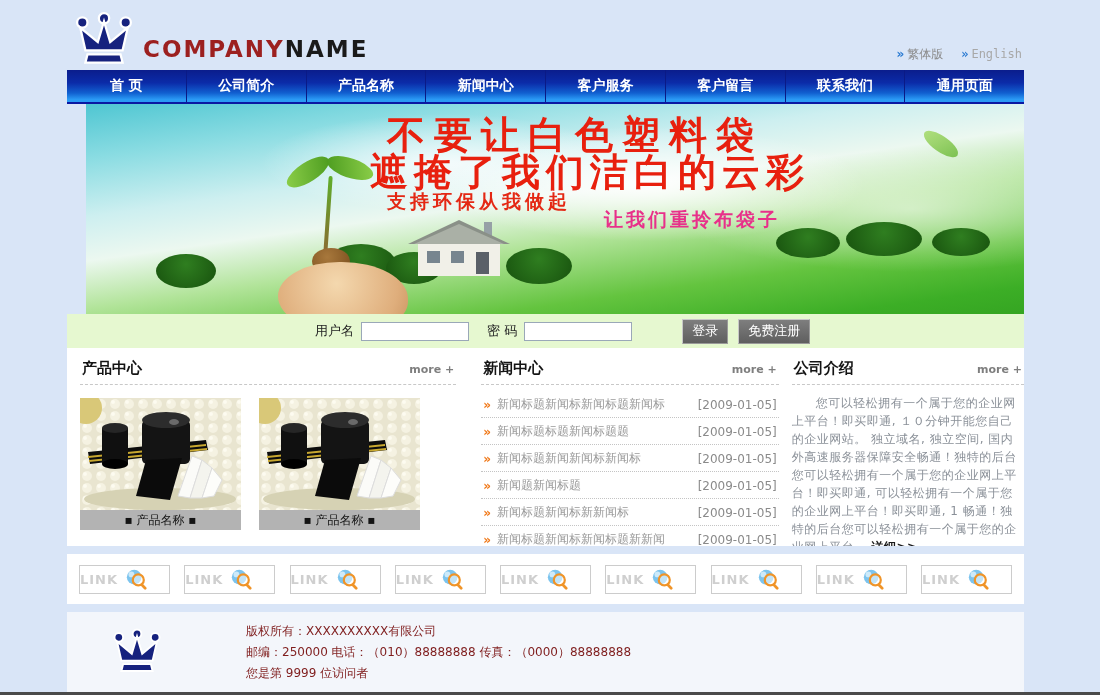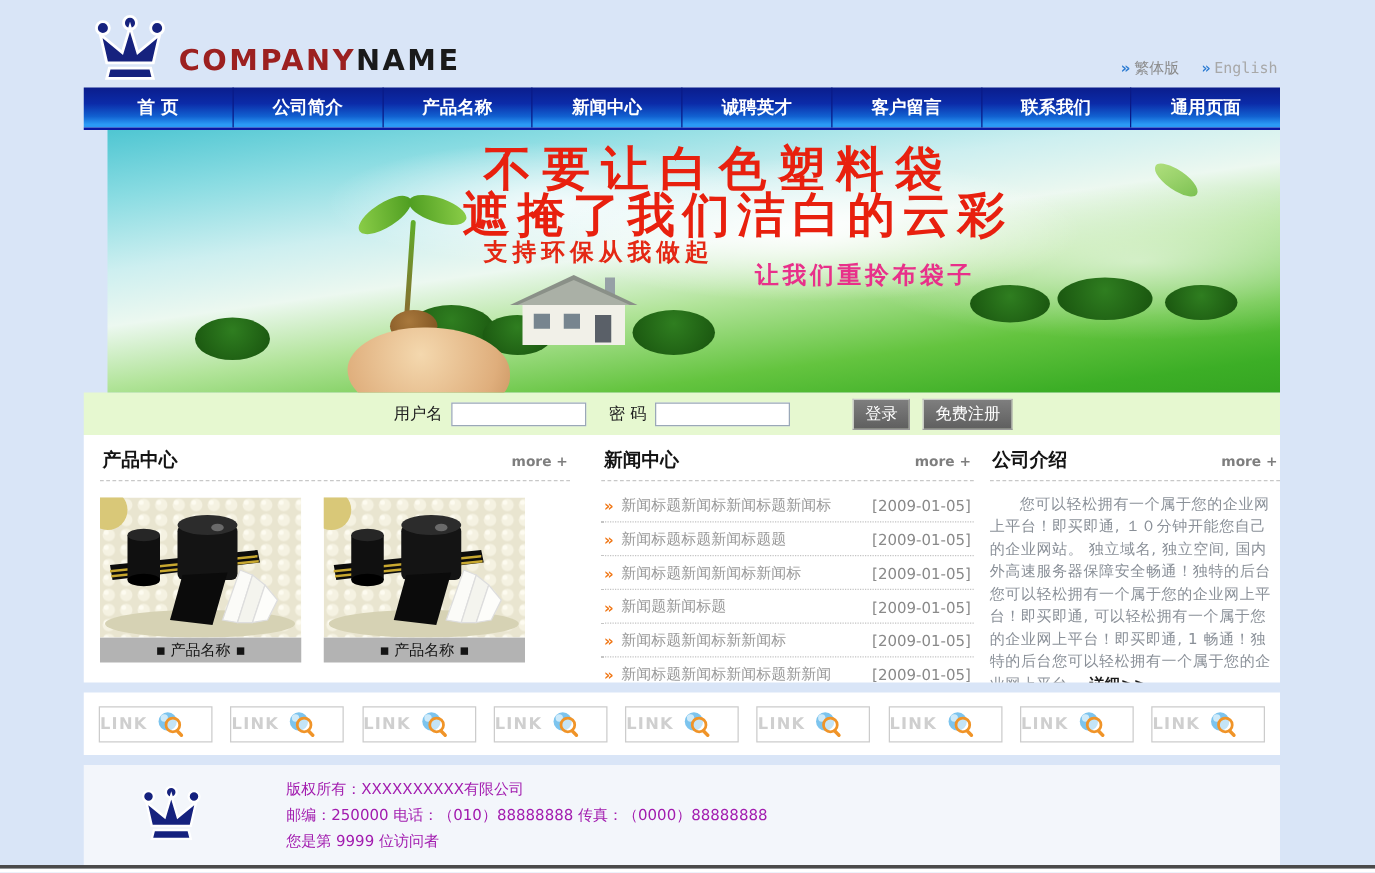--- a/index.html
+++ b/index.html
@@ -130,21 +130,21 @@
   .link-box {
     width:91px; height:29px; border:1px solid #ccc; background:#fff;
     display:flex; align-items:center; gap:7px; cursor:pointer;
   }
   .link-label { color:#cfcfcf; font-weight:bold; font-size:13px; letter-spacing:1px; }
 
   
   .footer { margin-top:8px; background:#f3f6fb; height:80px;
     display:flex; align-items:center; }
   .footer .logo2 { width:52px; height:48px; margin-left:44px; }
-  .footer-text { margin-left:66px; font-size:12px; color:#a21caf; line-height:21px; }
+  .footer-text { margin-left:83px; font-size:12px; color:#7f1d1d; line-height:21px; }
 
   .bottom-line { position:absolute; left:0; top:692px; width:1100px; height:3px; background:#4a4a4a; }
   .bottom-white { position:absolute; left:0; top:695px; width:1100px; height:3px; background:#fff; }
 </style>
 </head>
 <body>
 
 <div class="container">
 
   <div class="header">
@@ -173,21 +173,21 @@
     <div class="nav-item">
         <span>公司简介</span>
       </div>
     <div class="nav-item">
         <span>产品名称</span>
       </div>
     <div class="nav-item">
         <span>新闻中心</span>
       </div>
     <div class="nav-item">
-        <span>诚聘英才</span>
+        <span>客户服务</span>
       </div>
     <div class="nav-item">
         <span>客户留言</span>
       </div>
     <div class="nav-item">
         <span>联系我们</span>
       </div>
     <div class="nav-item">
         <span>通用页面</span>
       </div>

